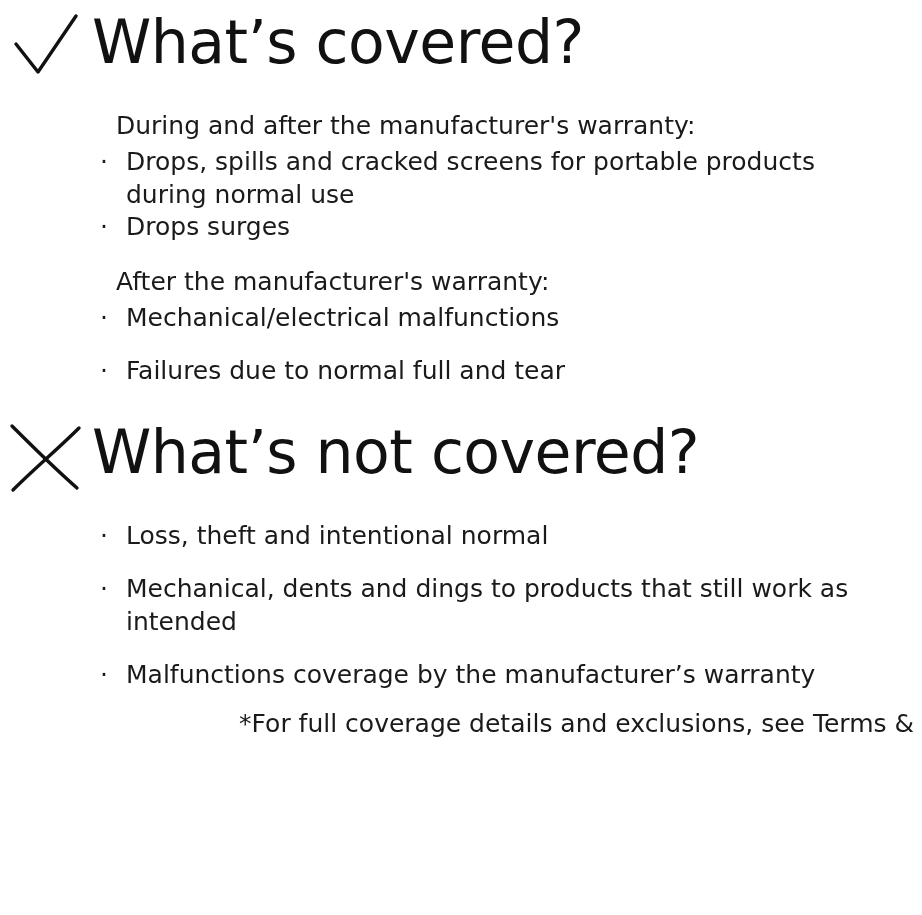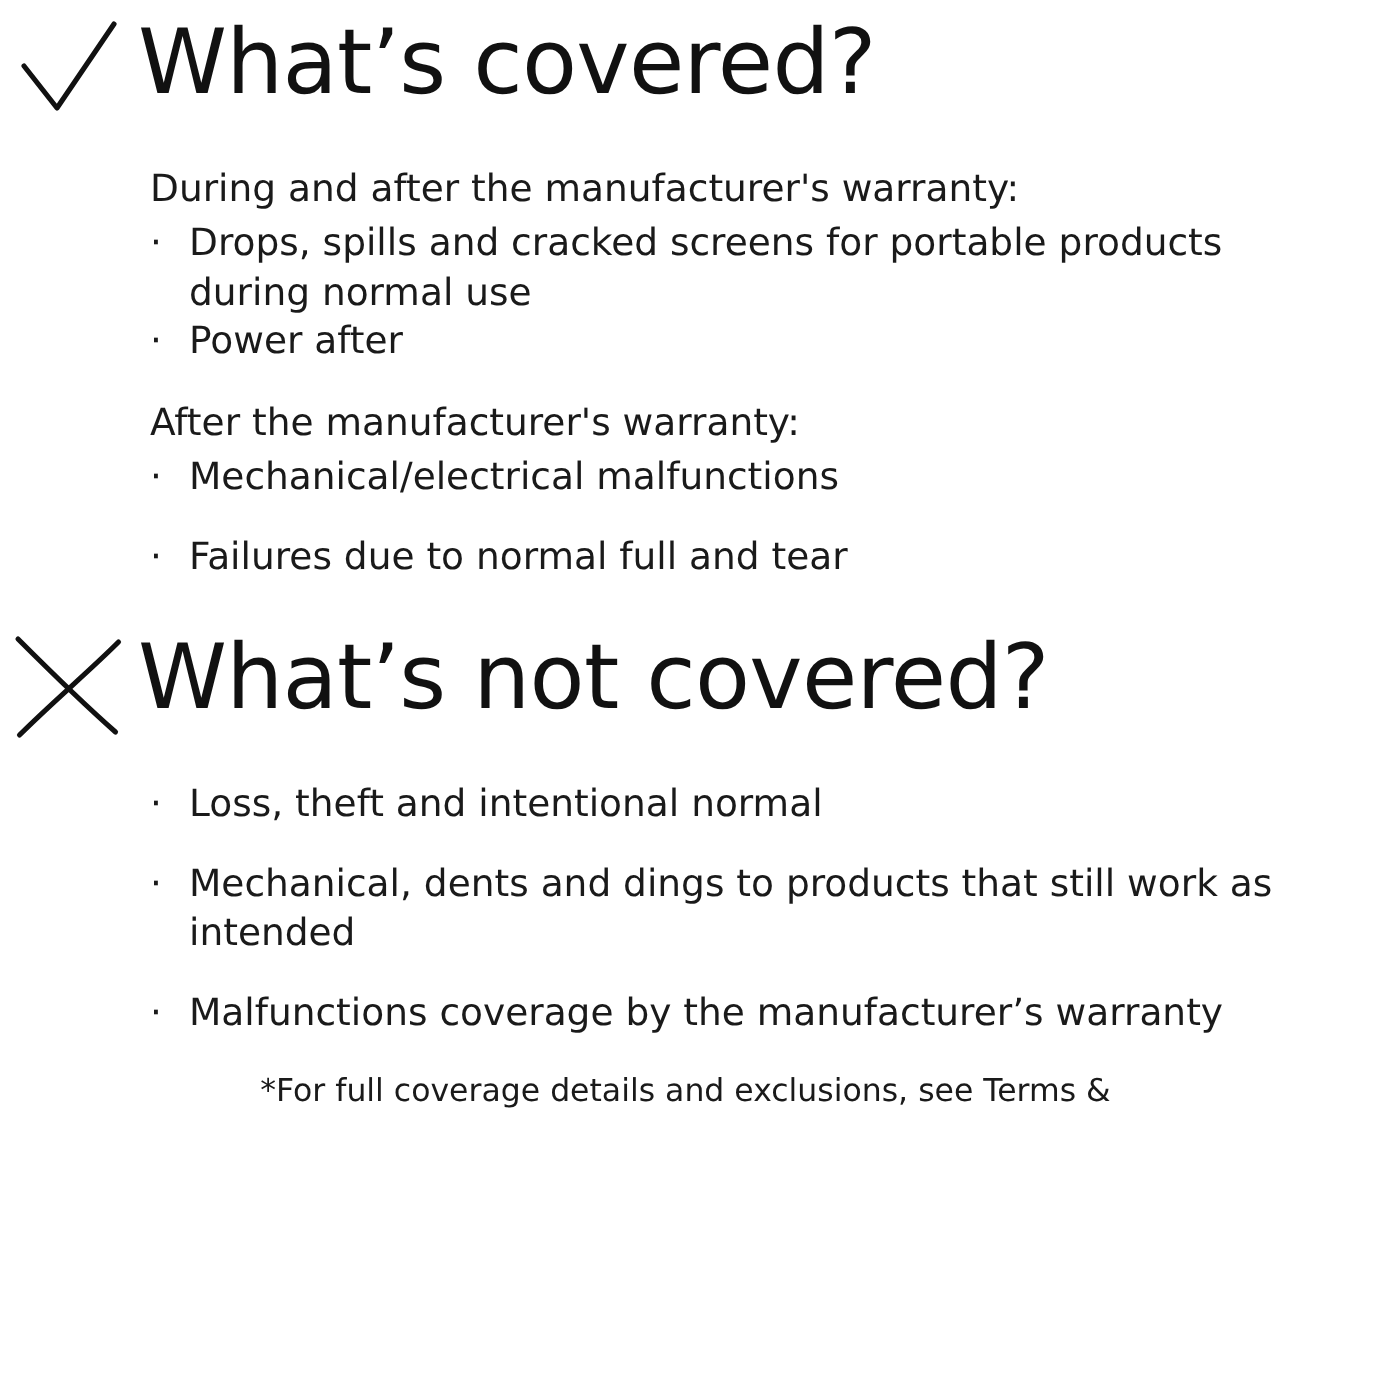--- a/index.html
+++ b/index.html
@@ -51,21 +51,21 @@
 
   
   .body-block {
     padding-left: 100px;
     padding-right: 40px;
   }
   .lead {
     font-size: 25px;
     line-height: 1.28;
     color: #1a1a1a;
-    margin: 0 0 4px 0;
+    margin: 0 0 4px 16px;
   }
   ul.bullets {
     list-style: none;
     margin: 0;
     padding: 0;
   }
   ul.bullets li {
     display: flex;
     align-items: flex-start;
     font-size: 25px;
@@ -87,22 +87,22 @@
     margin-bottom: 21px;
   }
   .gap-sm { height: 22px; }
 
   
   .footnote {
     position: absolute;
     left: 0;
     right: 8px;
     bottom: 12px;
-    text-align: center;
-    font-size: 21px;
+    text-align: right;
+    font-size: 25px;
     line-height: 1.35;
     color: #1a1a1a;
   }
   .footnote .fn-line { display: block; }
 </style>
 </head>
 <body>
 
 <div class="page">
 
@@ -119,21 +119,21 @@
     <div class="body-block" style="margin-top:24px;">
       <p class="lead">During and after the manufacturer's warranty:</p>
 
       <ul class="bullets">
         <li>
           <span class="dot">·</span>
           <span class="txt">Drops, spills and cracked screens for portable products during normal use</span>
         </li>
         <li>
           <span class="dot">·</span>
-          <span class="txt">Power after</span>
+          <span class="txt">Drops surges</span>
         </li>
       </ul>
 
       <div class="gap-sm"></div>
 
       <p class="lead">After the manufacturer's warranty:</p>
 
       <ul class="bullets spaced">
         <li>
           <span class="dot">·</span>

